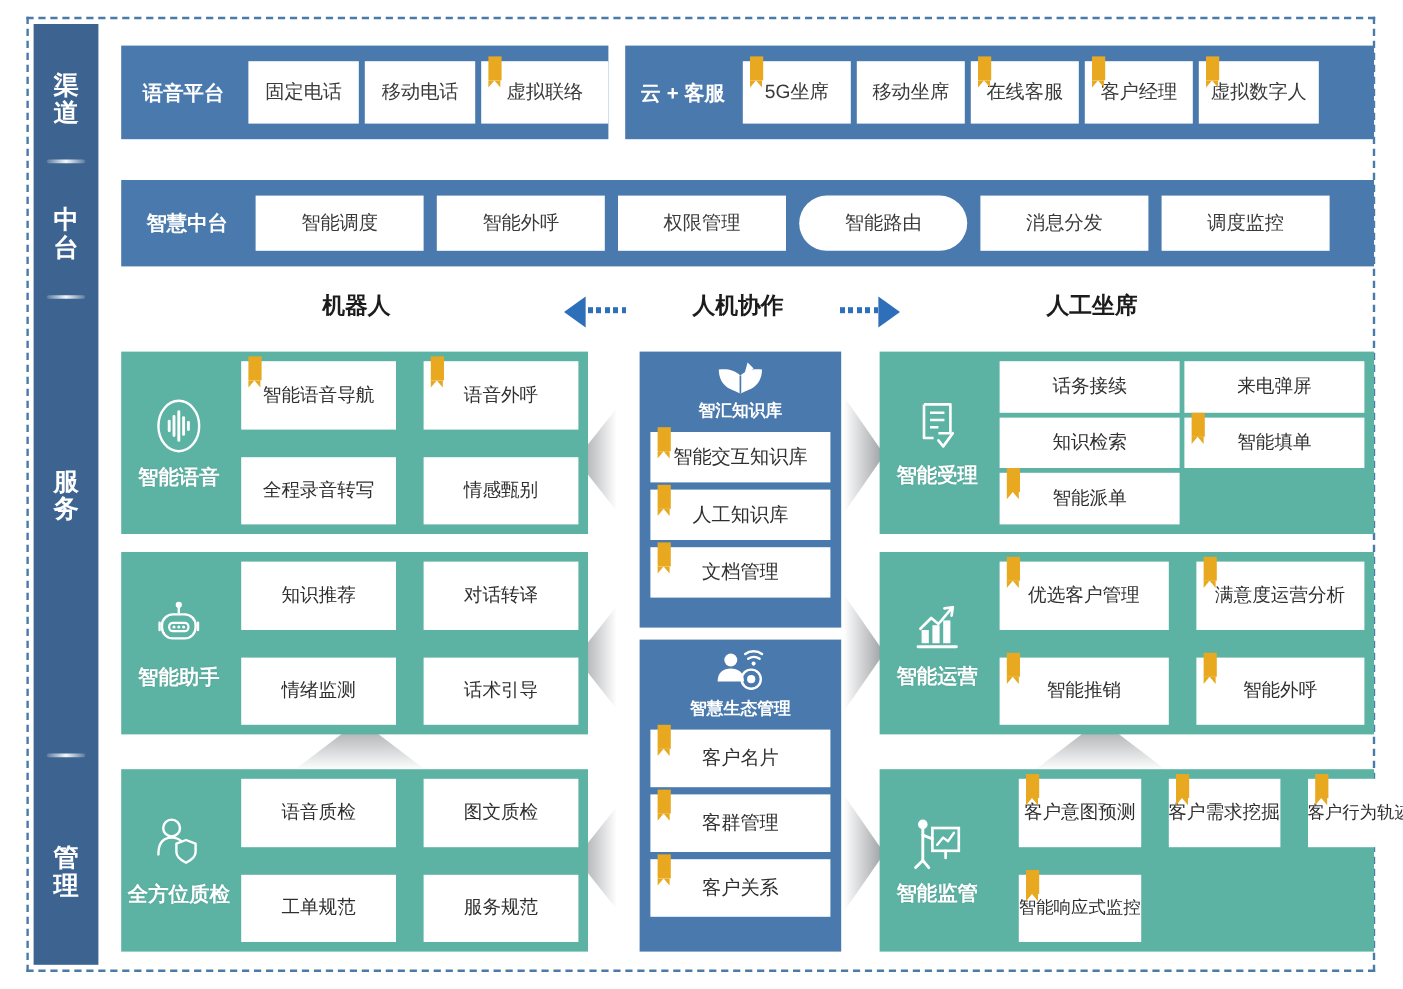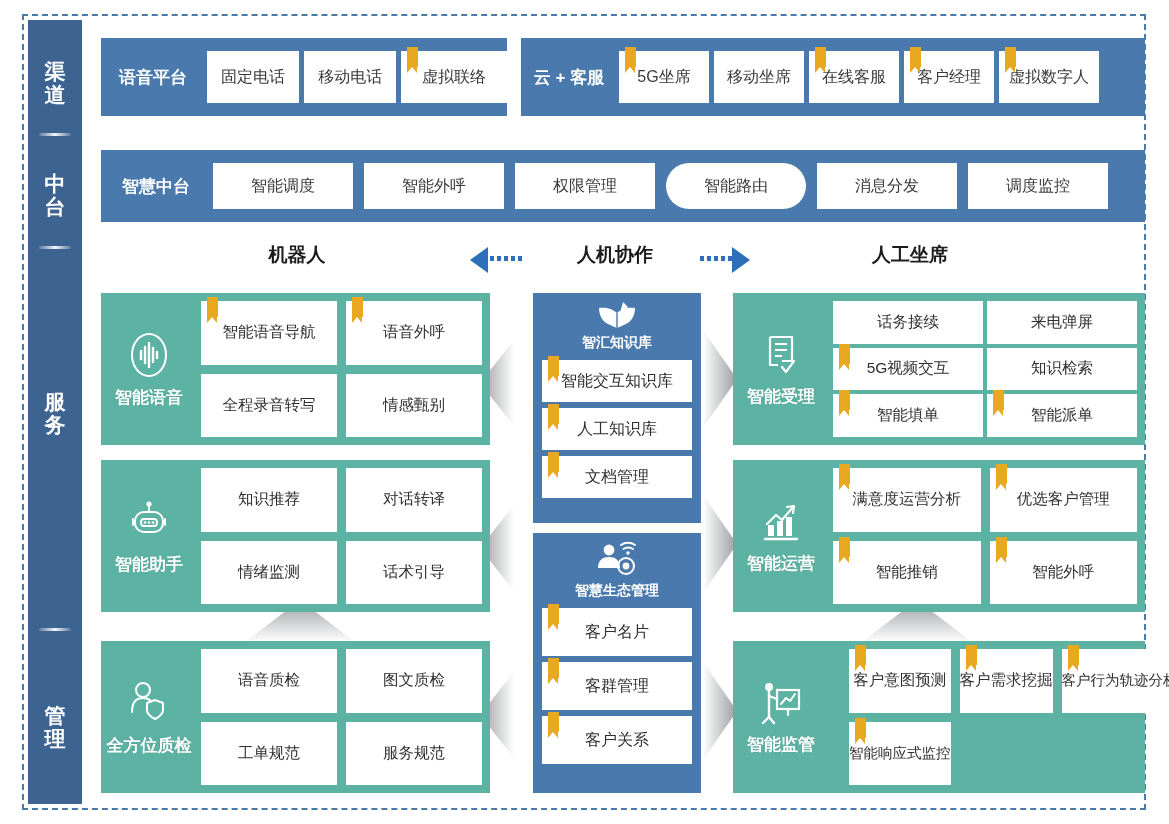--- a/index.html
+++ b/index.html
@@ -89,21 +89,21 @@
     display:flex;flex-direction:column;align-items:center;justify-content:center;
     color:#ffffff;
   }
   .group-name{
     font-weight:bold;font-size:17px;white-space:nowrap;color:#ffffff;
     text-shadow:0 0 2px rgba(0,0,0,.12);
   }
   .group-icon{margin-bottom:6px;line-height:0;}
   .cellgrid{
     position:absolute;top:8px;bottom:8px;right:8px;
-    display:grid;gap:9px;
+    display:grid;gap:23px;
   }
   .cell{
     position:relative;background:#ffffff;color:#2f2f2f;font-size:15.5px;
     display:flex;align-items:center;justify-content:center;white-space:nowrap;
   }
 
   
   .cpanel{
     position:absolute;background:#4a7aad;box-sizing:border-box;
     padding:8px 9px 9px 9px;
@@ -478,24 +478,20 @@
       <div class="group-name">智能受理</div>
     </div>
     <div class="cellgrid" style="left:100px;grid-template-columns:1fr 1fr;grid-template-rows:1fr 1fr 1fr;gap:4px;">
       <div class="cell">
         <span>话务接续</span>
       </div>
       <div class="cell">
         <span>来电弹屏</span>
       </div>
       <div class="cell">
-        <span class="ribbon"></span>
-        <span>5G视频交互</span>
-      </div>
-      <div class="cell">
         <span>知识检索</span>
       </div>
       <div class="cell">
         <span class="ribbon"></span>
         <span>智能填单</span>
       </div>
       <div class="cell">
         <span class="ribbon"></span>
         <span>智能派单</span>
       </div>
@@ -512,25 +508,25 @@
           <rect x="18" y="23" width="6" height="15" fill="#ffffff"></rect>
           <rect x="27" y="19" width="6" height="19" fill="#ffffff"></rect>
           <line x1="6" y1="41" x2="38" y2="41" stroke="#ffffff" stroke-width="2.4" stroke-linecap="round"></line>
         </svg>
       </div>
       <div class="group-name">智能运营</div>
     </div>
     <div class="cellgrid" style="left:100px;grid-template-columns:1fr 1fr;grid-template-rows:1fr 1fr;">
       <div class="cell">
         <span class="ribbon"></span>
+        <span>优选客户管理</span>
+      </div>
+      <div class="cell">
+        <span class="ribbon"></span>
         <span>满意度运营分析</span>
-      </div>
-      <div class="cell">
-        <span class="ribbon"></span>
-        <span>优选客户管理</span>
       </div>
       <div class="cell">
         <span class="ribbon"></span>
         <span>智能推销</span>
       </div>
       <div class="cell">
         <span class="ribbon"></span>
         <span>智能外呼</span>
       </div>
     </div>

